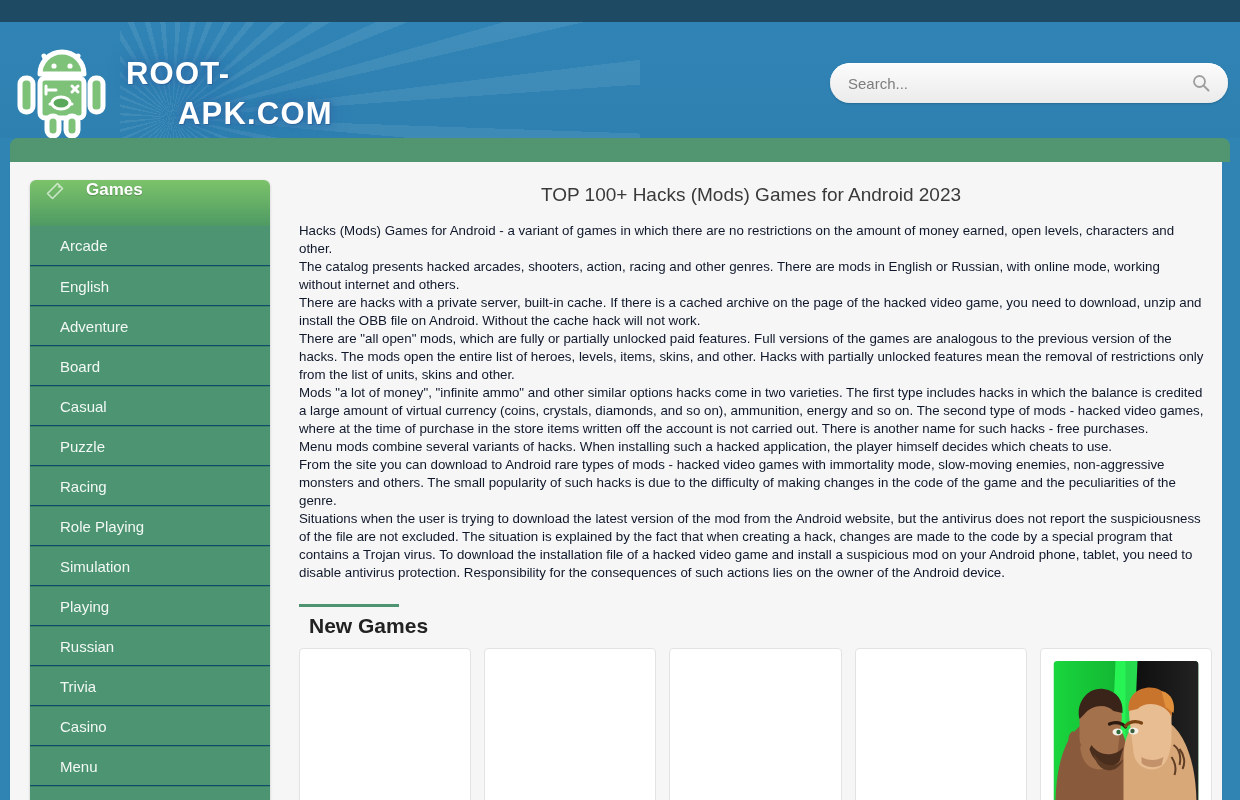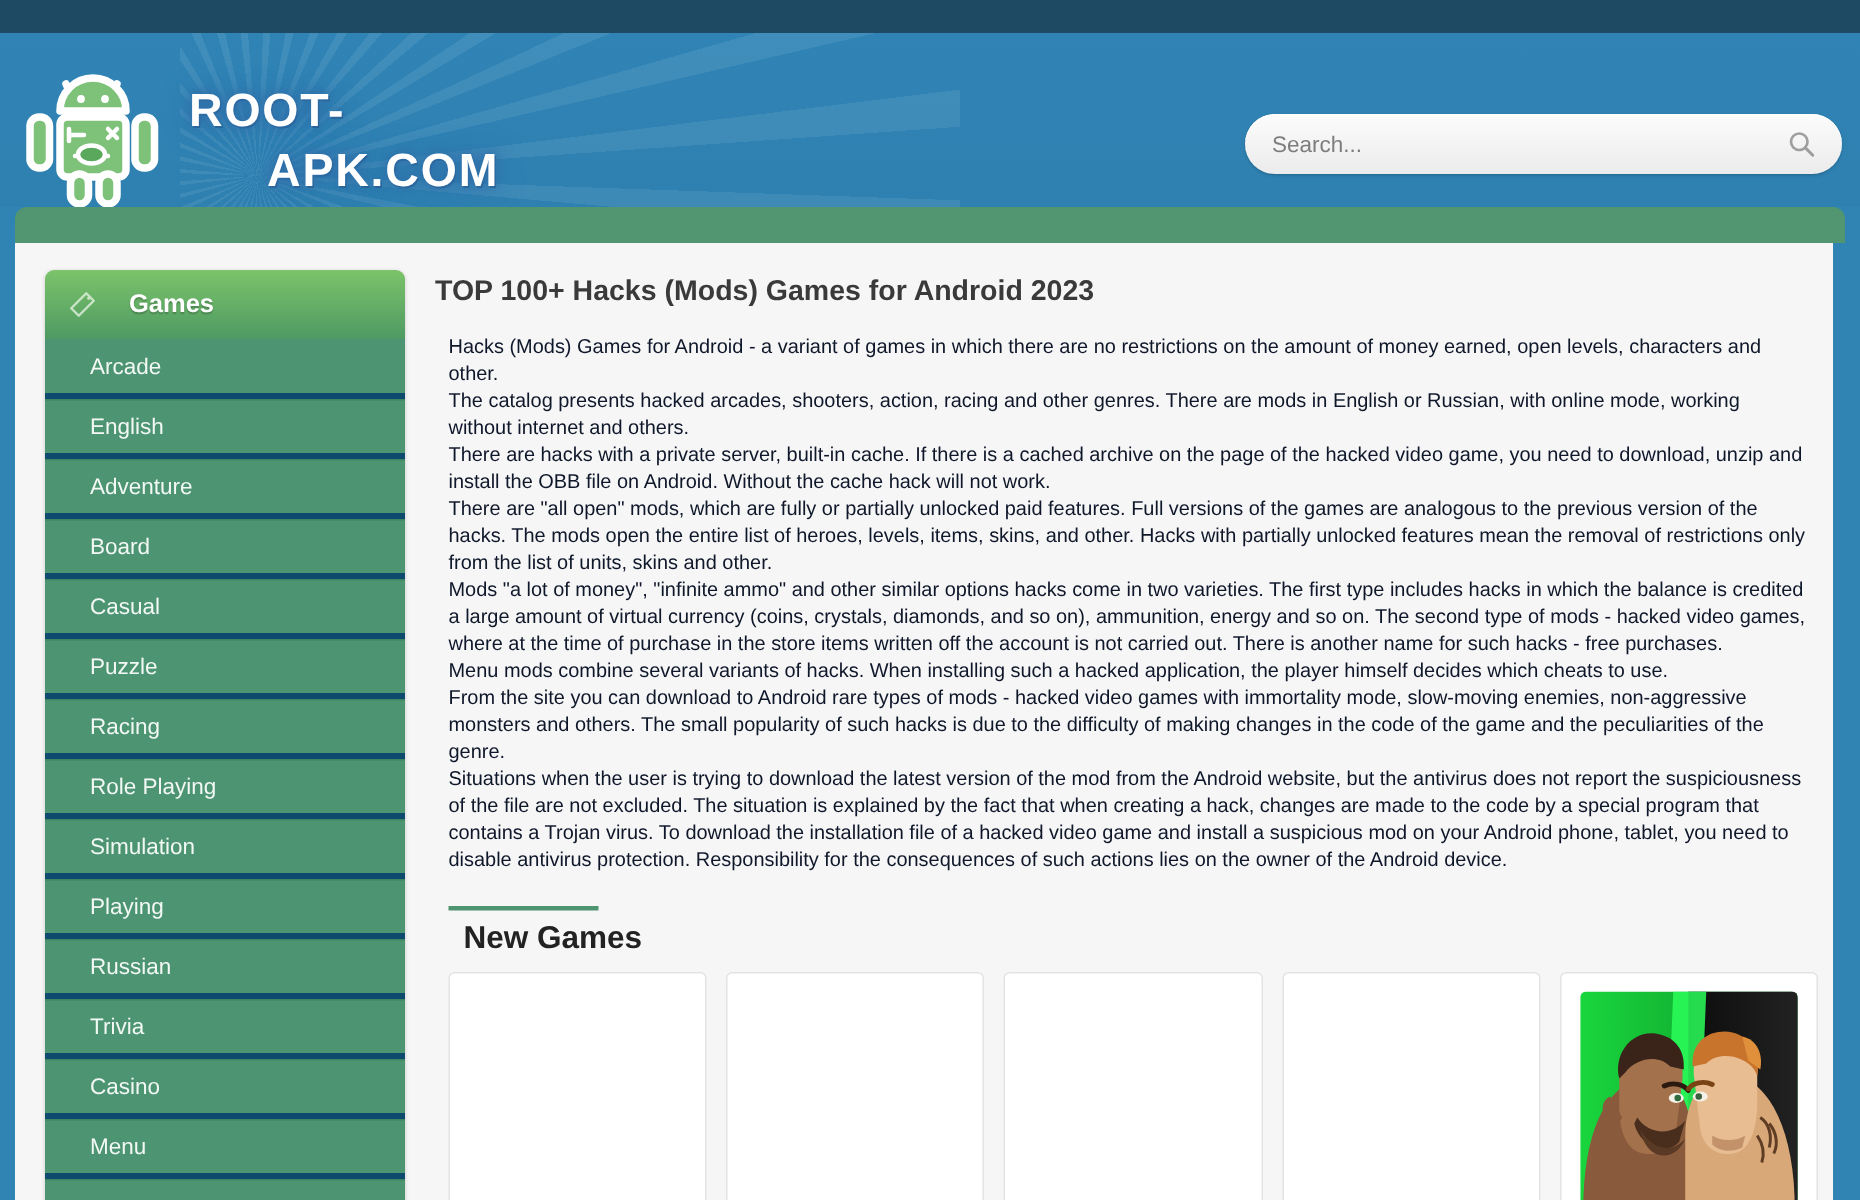--- a/index.html
+++ b/index.html
@@ -53,21 +53,21 @@
     line-height: 40px;
     text-shadow:
       0 0 6px #2f6fa8, 0 0 12px #2f6fa8,
       0 0 18px #3a7cb8, 1px 1px 0 #2a5f90;
   }
   .logo-line.l1 { padding-left: 10px; }
   .logo-line.l2 { padding-left: 62px; }
 
   
   .search-wrap {
-    position: absolute; right: 12px; top: 54px;
+    position: absolute; right: 12px; top: 41px;
     width: 398px; height: 24px;
   }
   .search-box {
     width: 100%; height: 40px;
     border-radius: 20px;
     background: linear-gradient(180deg, #fcfcfc 0%, #ebebeb 100%);
     box-shadow: 0 1px 2px rgba(0,0,0,0.18), inset 0 1px 0 #fff;
     position: relative;
   }
   .search-input {
@@ -108,53 +108,54 @@
   .sidebar {
     position: absolute; left: 20px; top: 18px;
     width: 240px;
     border-radius: 6px 6px 0 0;
     overflow: hidden;
     box-shadow: 0 1px 3px rgba(0,0,0,0.18);
   }
   .sidebar-header {
     height: 46px;
     background: linear-gradient(180deg, #7cc36a 0%, #4e9a63 100%);
-    display: flex; align-items: center;
+    display: flex; 
     padding-left: 14px;
     position: relative;
   }
   .tag-icon { width: 22px; height: 22px; flex: 0 0 22px; opacity: 0.75; }
   .sidebar-title {
     font-size: 17px; font-weight: bold; color: #ffffff;
     margin-left: 20px;
     text-shadow: 0 1px 1px rgba(0,0,0,0.22);
   }
   .sidebar-item {
     height: 40px;
     background: #4c9472;
     border-top: 1px solid #3f8463;
-    border-bottom: 4px solid #0c4a6e;
+    border-bottom: 1px solid #0c4a6e;
     display: flex; align-items: center;
     padding-left: 30px;
     font-size: 15px;
     color: #f2f8f4;
     cursor: pointer;
   }
   .sidebar-item:first-of-type { border-top: none; }
 
   
   .main {
     position: absolute; left: 280px; top: 10px;
     width: 922px;
   }
   .page-title {
+    text-align: center;
     font-size: 19px;
     color: #3a3a3a;
     padding: 12px 0 16px 0;
-    font-weight: bold;
+    font-weight: normal;
   }
   .intro p {
     font-size: 13.3px;
     line-height: 18px;
     color: #0f172a;
     margin: 0 0 0 0;
     padding: 0 8px 0 9px;
     text-align: left;
   }
   .section-head {

